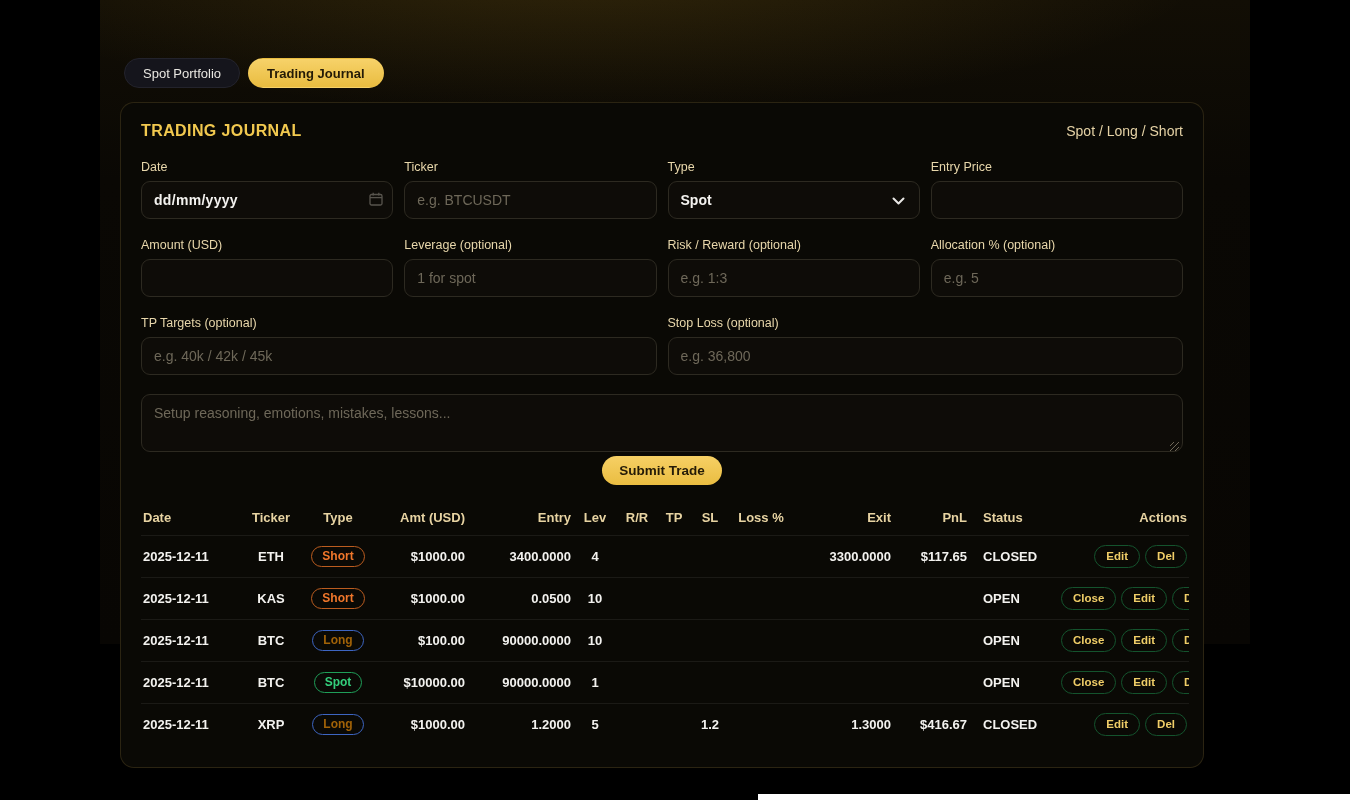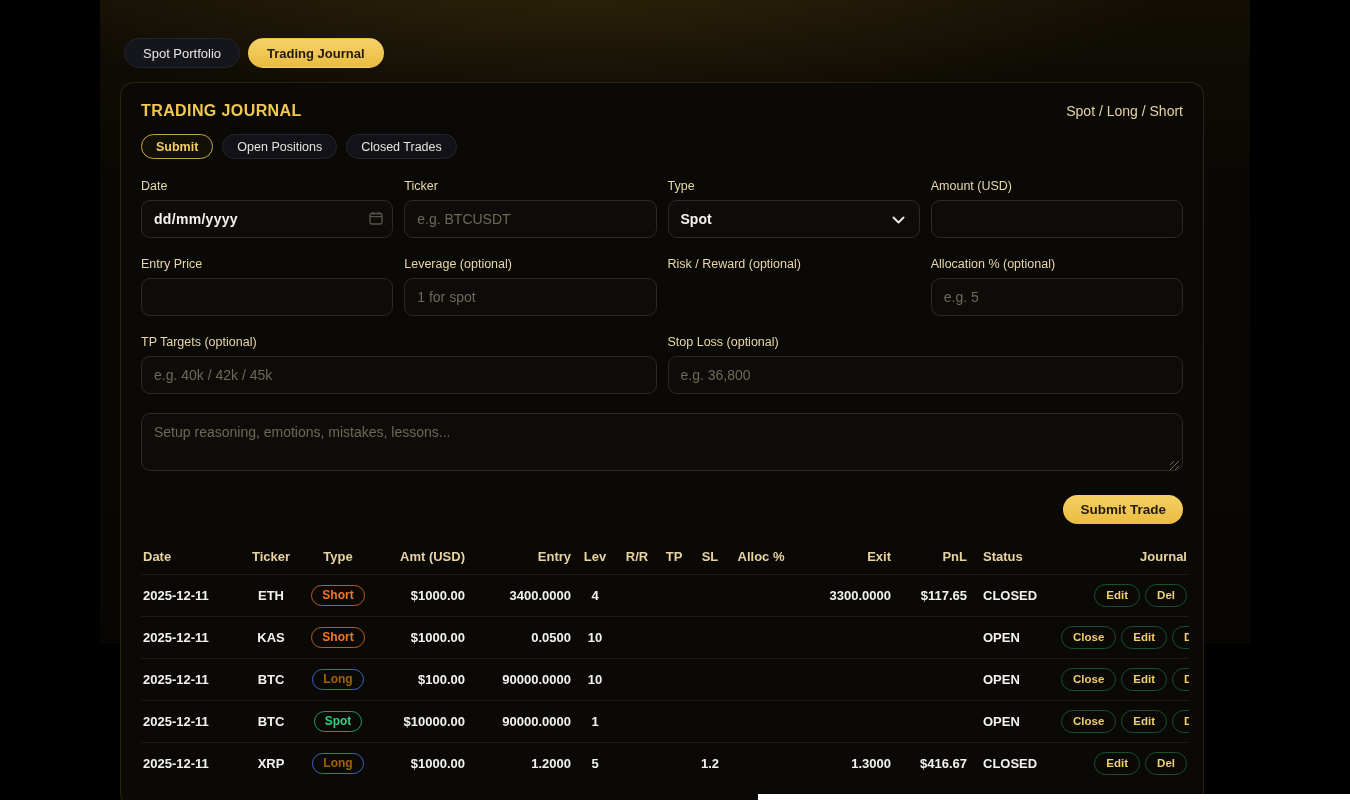--- a/index.html
+++ b/index.html
@@ -9,21 +9,21 @@
     font-family: "Liberation Sans", "DejaVu Sans", sans-serif;
     position: relative;
     overflow: hidden;
     color: #f2f1ee;
   }
   .page {
     width: 1150px; height: 644px; margin: 0 auto;
     background:
       radial-gradient(900px 220px at 42% -40px, rgba(214,164,36,0.16), rgba(0,0,0,0) 70%),
       linear-gradient(180deg, #120e05 0%, #0a0804 180px, #080603 100%);
-    padding-top: 38px;
+    padding-top: 58px;
   }
   
   .topbar { display: flex; gap: 8px; margin-left: 24px; }
   .nav-pill {
     height: 30px; display: inline-flex; align-items: center;
     padding: 0 18px; border-radius: 999px; font-size: 13px;
     border: 1px solid transparent; cursor: pointer;
   }
   .nav-pill.inactive { background: #15151c; color: #e9e7e1; border-color: #23232c; }
   .nav-pill.active {
@@ -71,21 +71,21 @@
     display: flex; align-items: center; justify-content: space-between;
     font-weight: 600; cursor: pointer;
   }
   .sel .chev { opacity: 0.95; margin-right: 2px; }
   textarea.inp { height: 58px; padding-top: 10px; resize: none; }
   .resize-grip {
     position: absolute; right: 4px; bottom: 5px; width: 9px; height: 9px;
     background: repeating-linear-gradient(135deg, transparent 0 2.5px, #6e6758 2.5px 3.5px);
     pointer-events: none;
   }
-  .submit-row { display: flex; justify-content: flex-end; margin-top: 20px; }
+  .submit-row { display: flex; justify-content: center; }
   .submit-btn {
     background: linear-gradient(180deg, #f6d065, #eabd41);
     color: #241b07; font-size: 13.5px; font-weight: 700;
     border: none; border-radius: 999px; height: 29px; padding: 0 17px; cursor: pointer;
     font-family: "Liberation Sans", sans-serif;
   }
   
   table.trades { width: 100%; border-collapse: collapse; table-layout: fixed; margin-top: 17px; }
   table.trades th {
     color: #e7d3a2; font-size: 13px; font-weight: 700;
@@ -127,25 +127,20 @@
     <div class="nav-pill active">Trading Journal</div>
   </div>
 
   <div class="card">
 
     <div class="card-head">
       <div class="card-title">TRADING JOURNAL</div>
       <div class="card-mode">Spot / Long / Short</div>
     </div>
 
-    <div class="view-tabs">
-      <div class="view-pill active">Submit</div>
-      <div class="view-pill inactive">Open Positions</div>
-      <div class="view-pill inactive">Closed Trades</div>
-    </div>
 
     <div class="form-grid">
 
       <div class="field">
         <label>Date</label>
         <div class="control">
           <input class="inp date-inp" type="text" value="dd/mm/yyyy" style="">
           <span class="date-icon">
             <svg width="14" height="14" viewBox="0 0 14 14">
                 <rect x="1" y="2.5" width="12" height="10.5" rx="1.5" fill="none" stroke="#cfcabd" stroke-width="1.3"></rect>
@@ -172,42 +167,45 @@
             <span class="chev">
               <svg width="13" height="8" viewBox="0 0 13 8">
                   <path d="M1.5 1.5 L6.5 6.5 L11.5 1.5" fill="none" stroke="#f4f3f0" stroke-width="2" stroke-linecap="round" stroke-linejoin="round"></path>
                 </svg>
             </span>
           </div>
         </div>
       </div>
 
       <div class="field">
+        <label>Entry Price</label>
+        <div class="control">
+          <input class="inp" type="text" style="">
+        </div>
+      </div>
+
+      <div class="field">
         <label>Amount (USD)</label>
         <div class="control">
           <input class="inp" type="text" style="">
         </div>
       </div>
 
       <div class="field">
-        <label>Entry Price</label>
-        <div class="control">
-          <input class="inp" type="text" style="">
-        </div>
-      </div>
-
-      <div class="field">
         <label>Leverage (optional)</label>
         <div class="control">
           <input class="inp" type="text" placeholder="1 for spot" style="">
         </div>
       </div>
 
       <div class="field">
         <label>Risk / Reward (optional)</label>
+        <div class="control">
+          <input class="inp" type="text" placeholder="e.g. 1:3" style="">
+        </div>
       </div>
 
       <div class="field">
         <label>Allocation % (optional)</label>
         <div class="control">
           <input class="inp" type="text" placeholder="e.g. 5" style="">
         </div>
       </div>
 
       <div class="field span2">
@@ -258,25 +256,25 @@
         <tr>
           <th class="al">Date</th>
           <th class="ac">Ticker</th>
           <th class="ac">Type</th>
           <th class="ar">Amt (USD)</th>
           <th class="ar">Entry</th>
           <th class="ac">Lev</th>
           <th class="ac">R/R</th>
           <th class="ac">TP</th>
           <th class="ac">SL</th>
-          <th class="ac">Alloc %</th>
+          <th class="ac">Loss %</th>
           <th class="ar">Exit</th>
           <th class="ar">PnL</th>
           <th class="al" style="padding-left:14px">Status</th>
-          <th class="ar">Journal</th>
+          <th class="ar">Actions</th>
         </tr>
       </thead>
       <tbody>
         <tr class="trade-row">
           <td class="al">2025-12-11</td>
           <td class="ac c-ticker">ETH</td>
           <td class="ac"><span class="badge" data-type="short">Short</span></td>
           <td class="ar">$1000.00</td>
           <td class="ar">3400.0000</td>
           <td class="ac">4</td>

